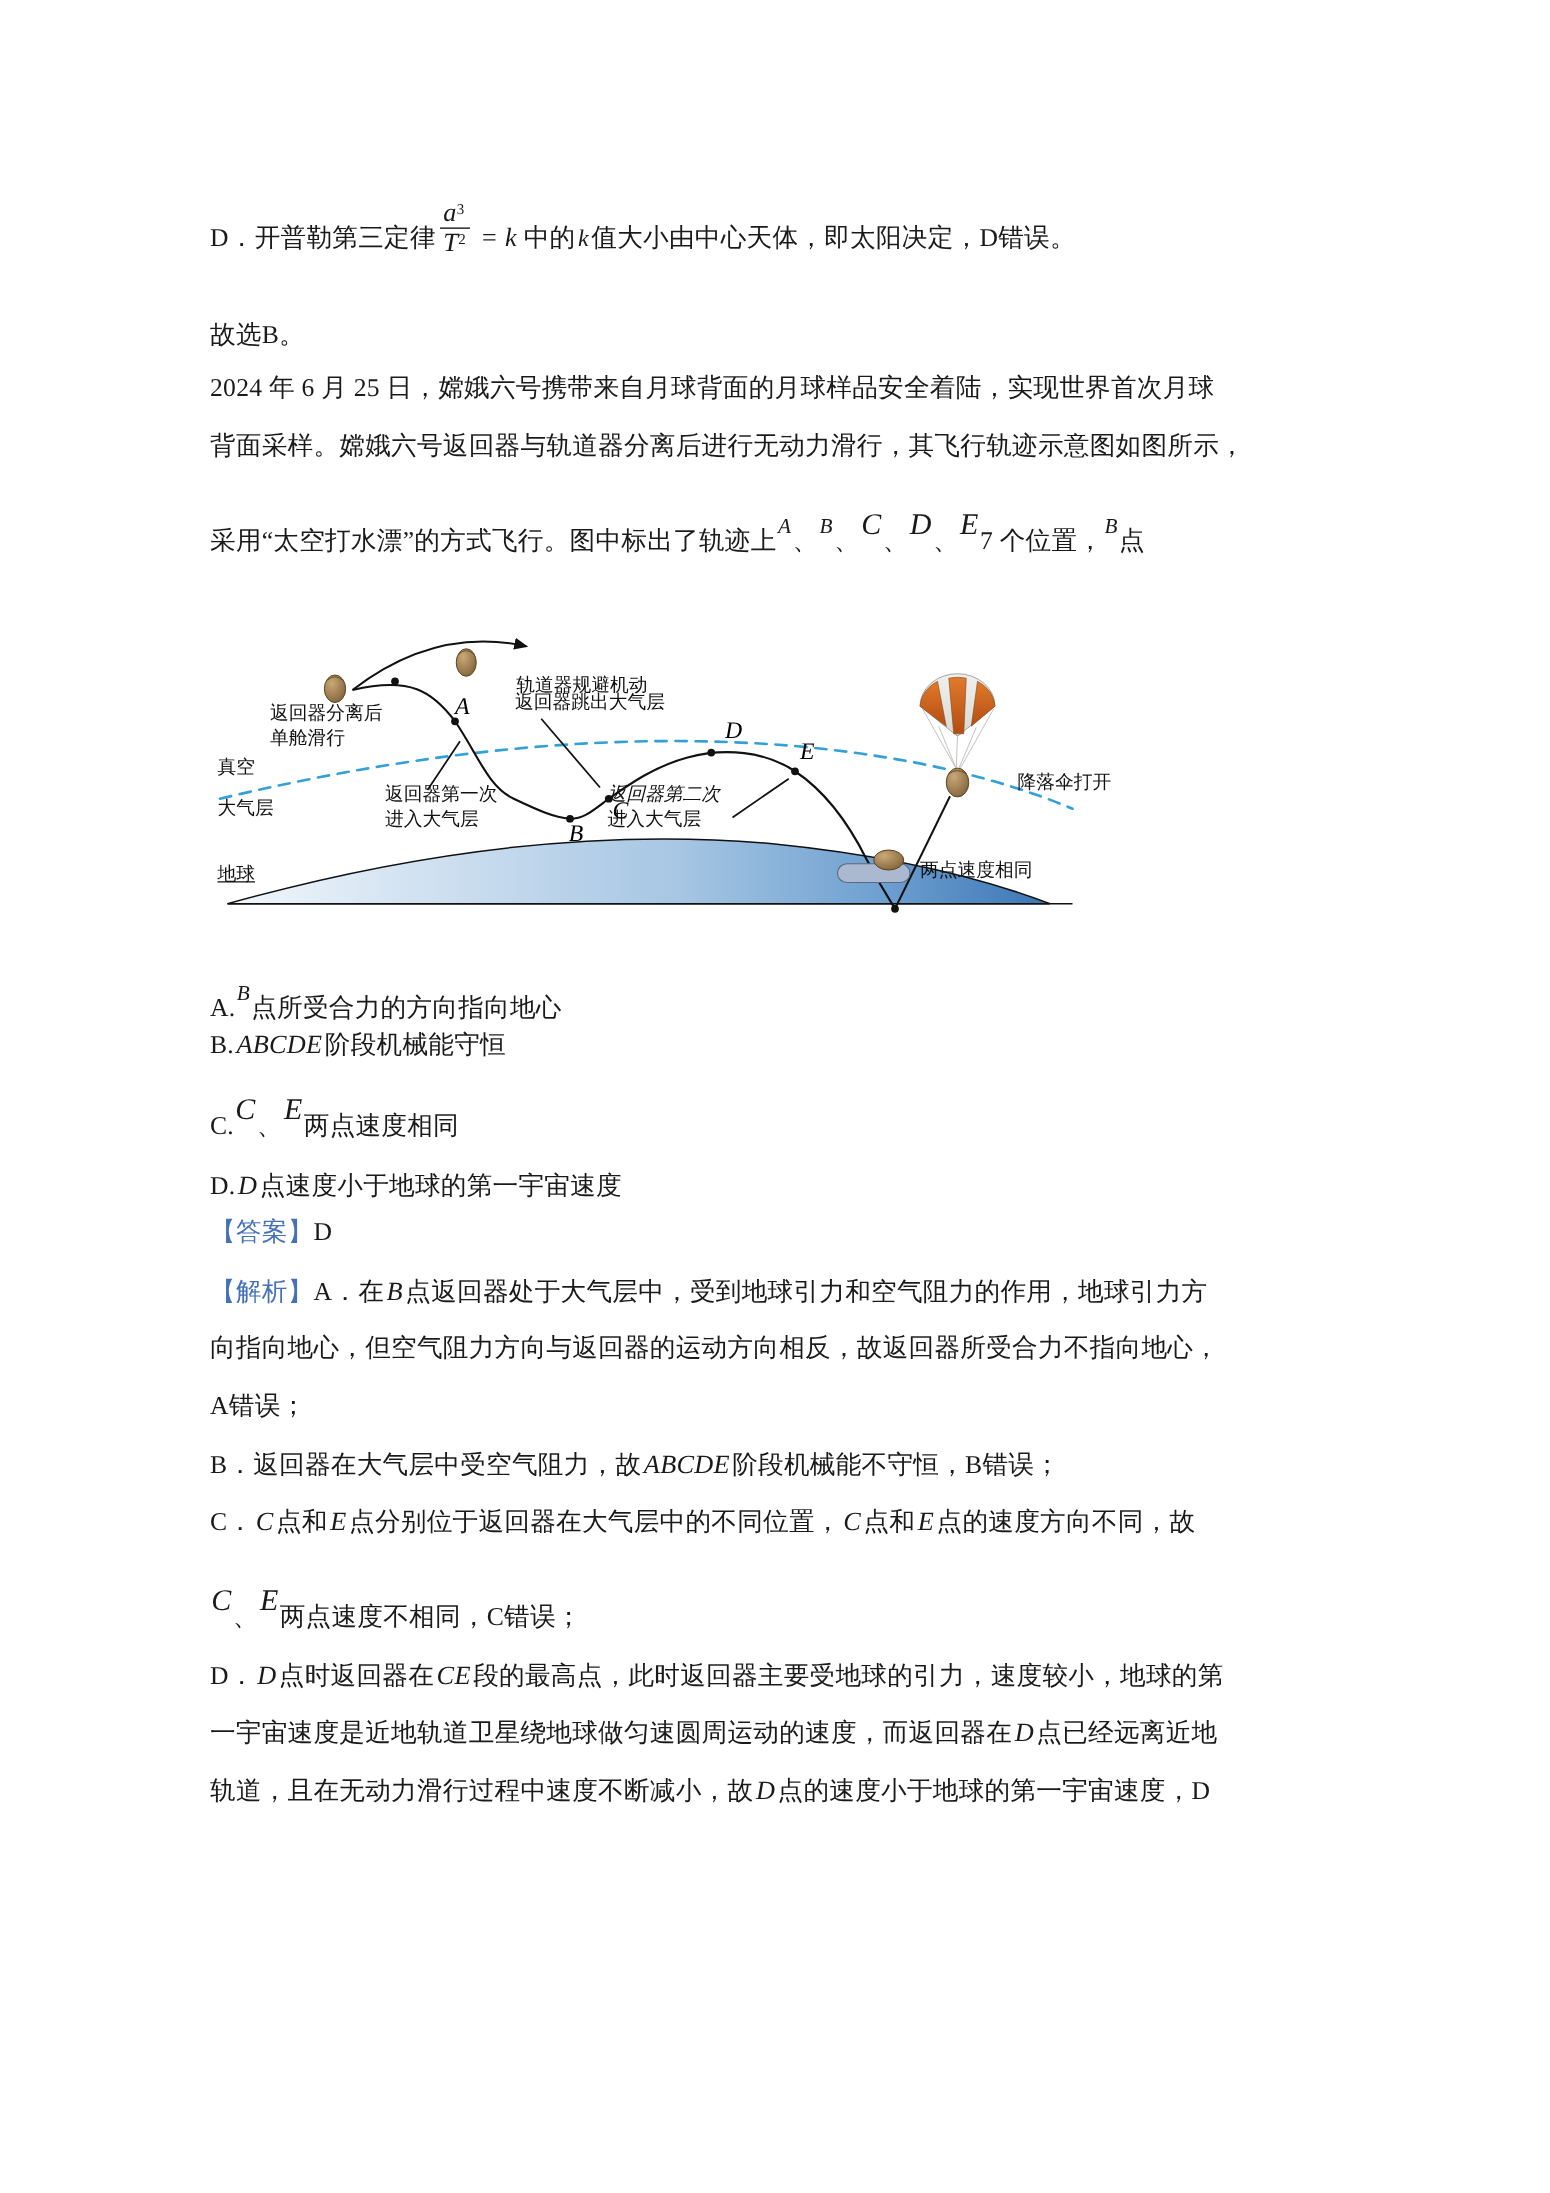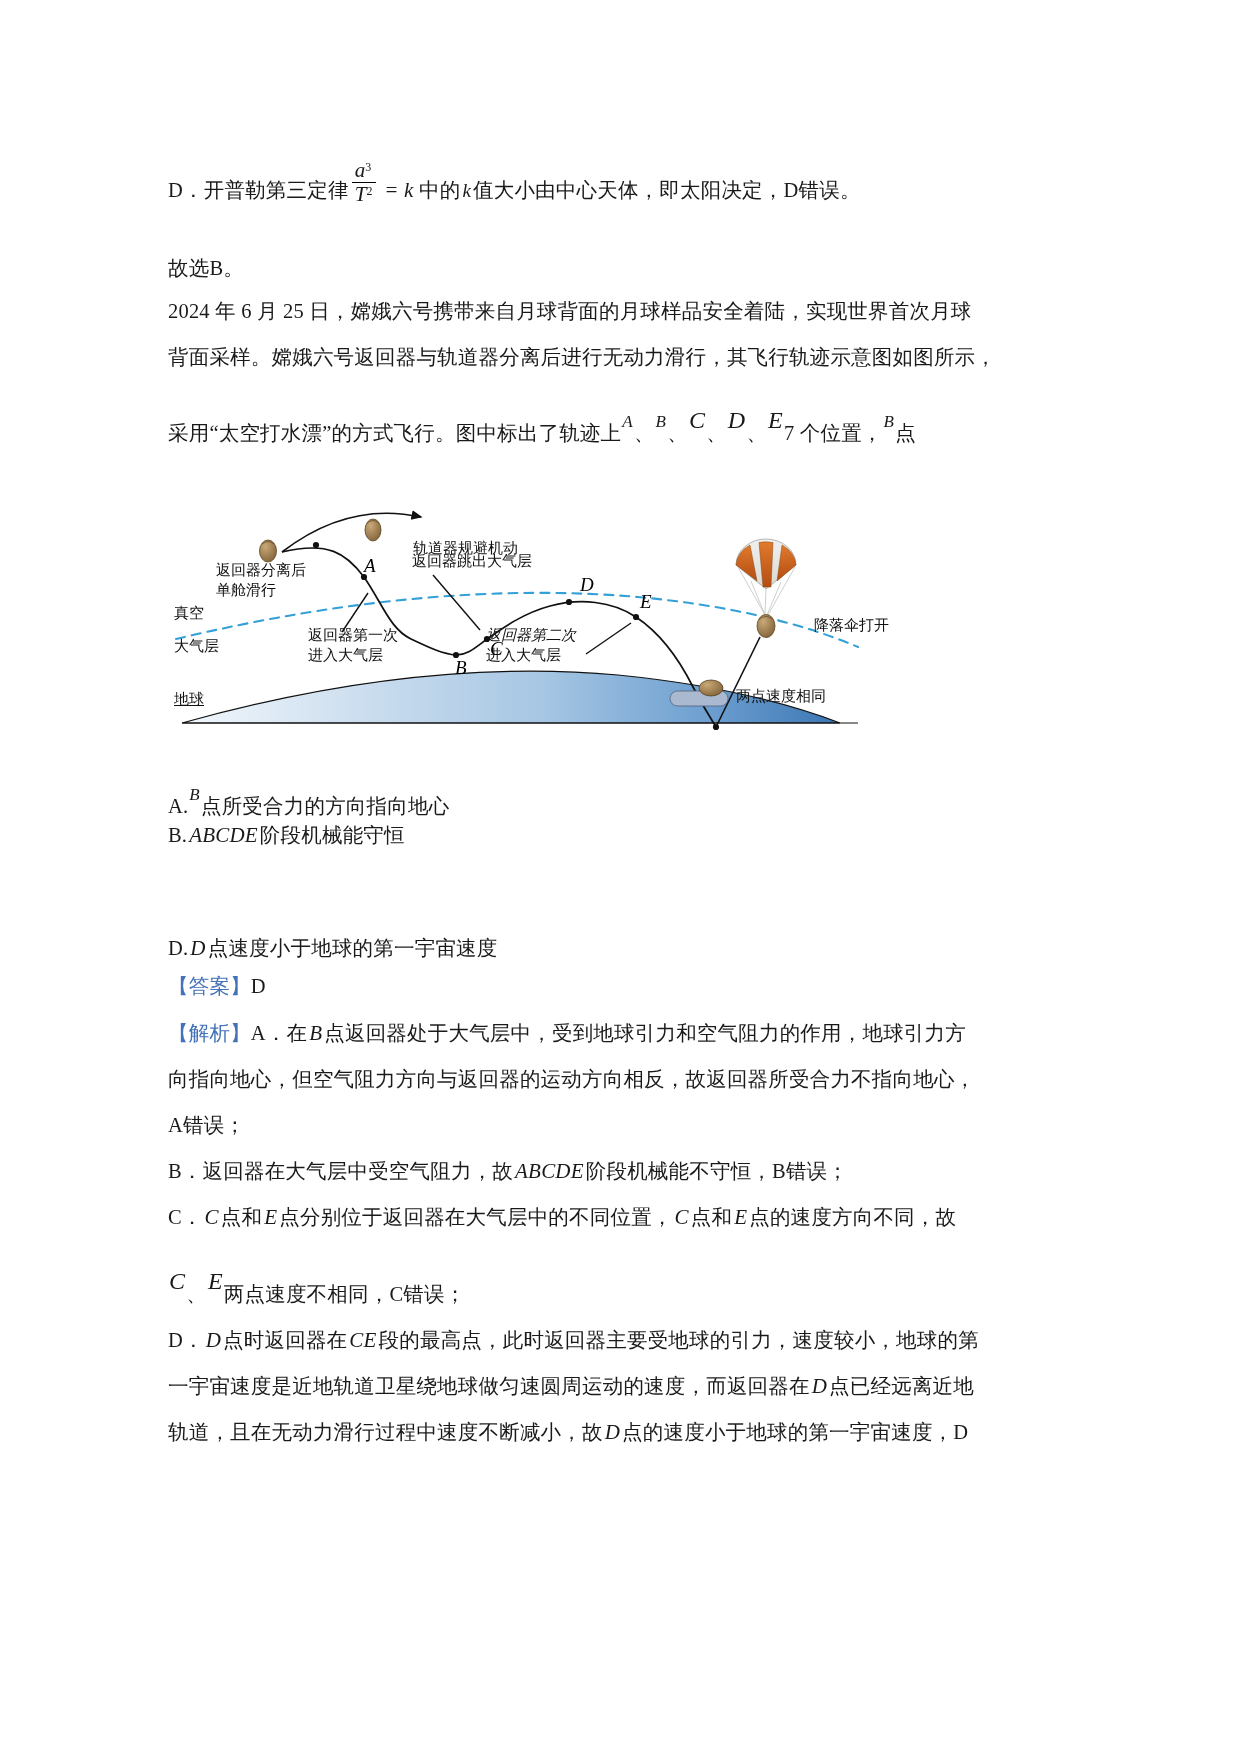--- a/index.html
+++ b/index.html
@@ -242,20 +242,23 @@
   </div>
 
   <div class="row para" style="left:168px; top:772px;">
     <span>A.</span><span class="mi-sup sm">B</span><span>点所受合力的方向指向地心</span>
   </div>
 
   <div class="row para" style="left:168px; top:812px;">
     <span>B.</span><span class="mi">ABCDE</span><span>阶段机械能守恒</span>
   </div>
 
+  <div class="row para" style="left:168px; top:865px;">
+    <span>C.</span><span class="mi-sup lg">C</span><span>、</span><span class="mi-sup lg">E</span><span>两点速度相同</span>
+  </div>
 
   <div class="row para" style="left:168px; top:925px;">
     <span>D.</span><span class="mi">D</span><span>点速度小于地球的第一宇宙速度</span>
   </div>
 
   <div class="row para" style="left:168px; top:963px;">
     <span class="blue">【答案】</span><span>D</span>
   </div>
 
   <div class="row para" style="left:168px; top:1010px;">

